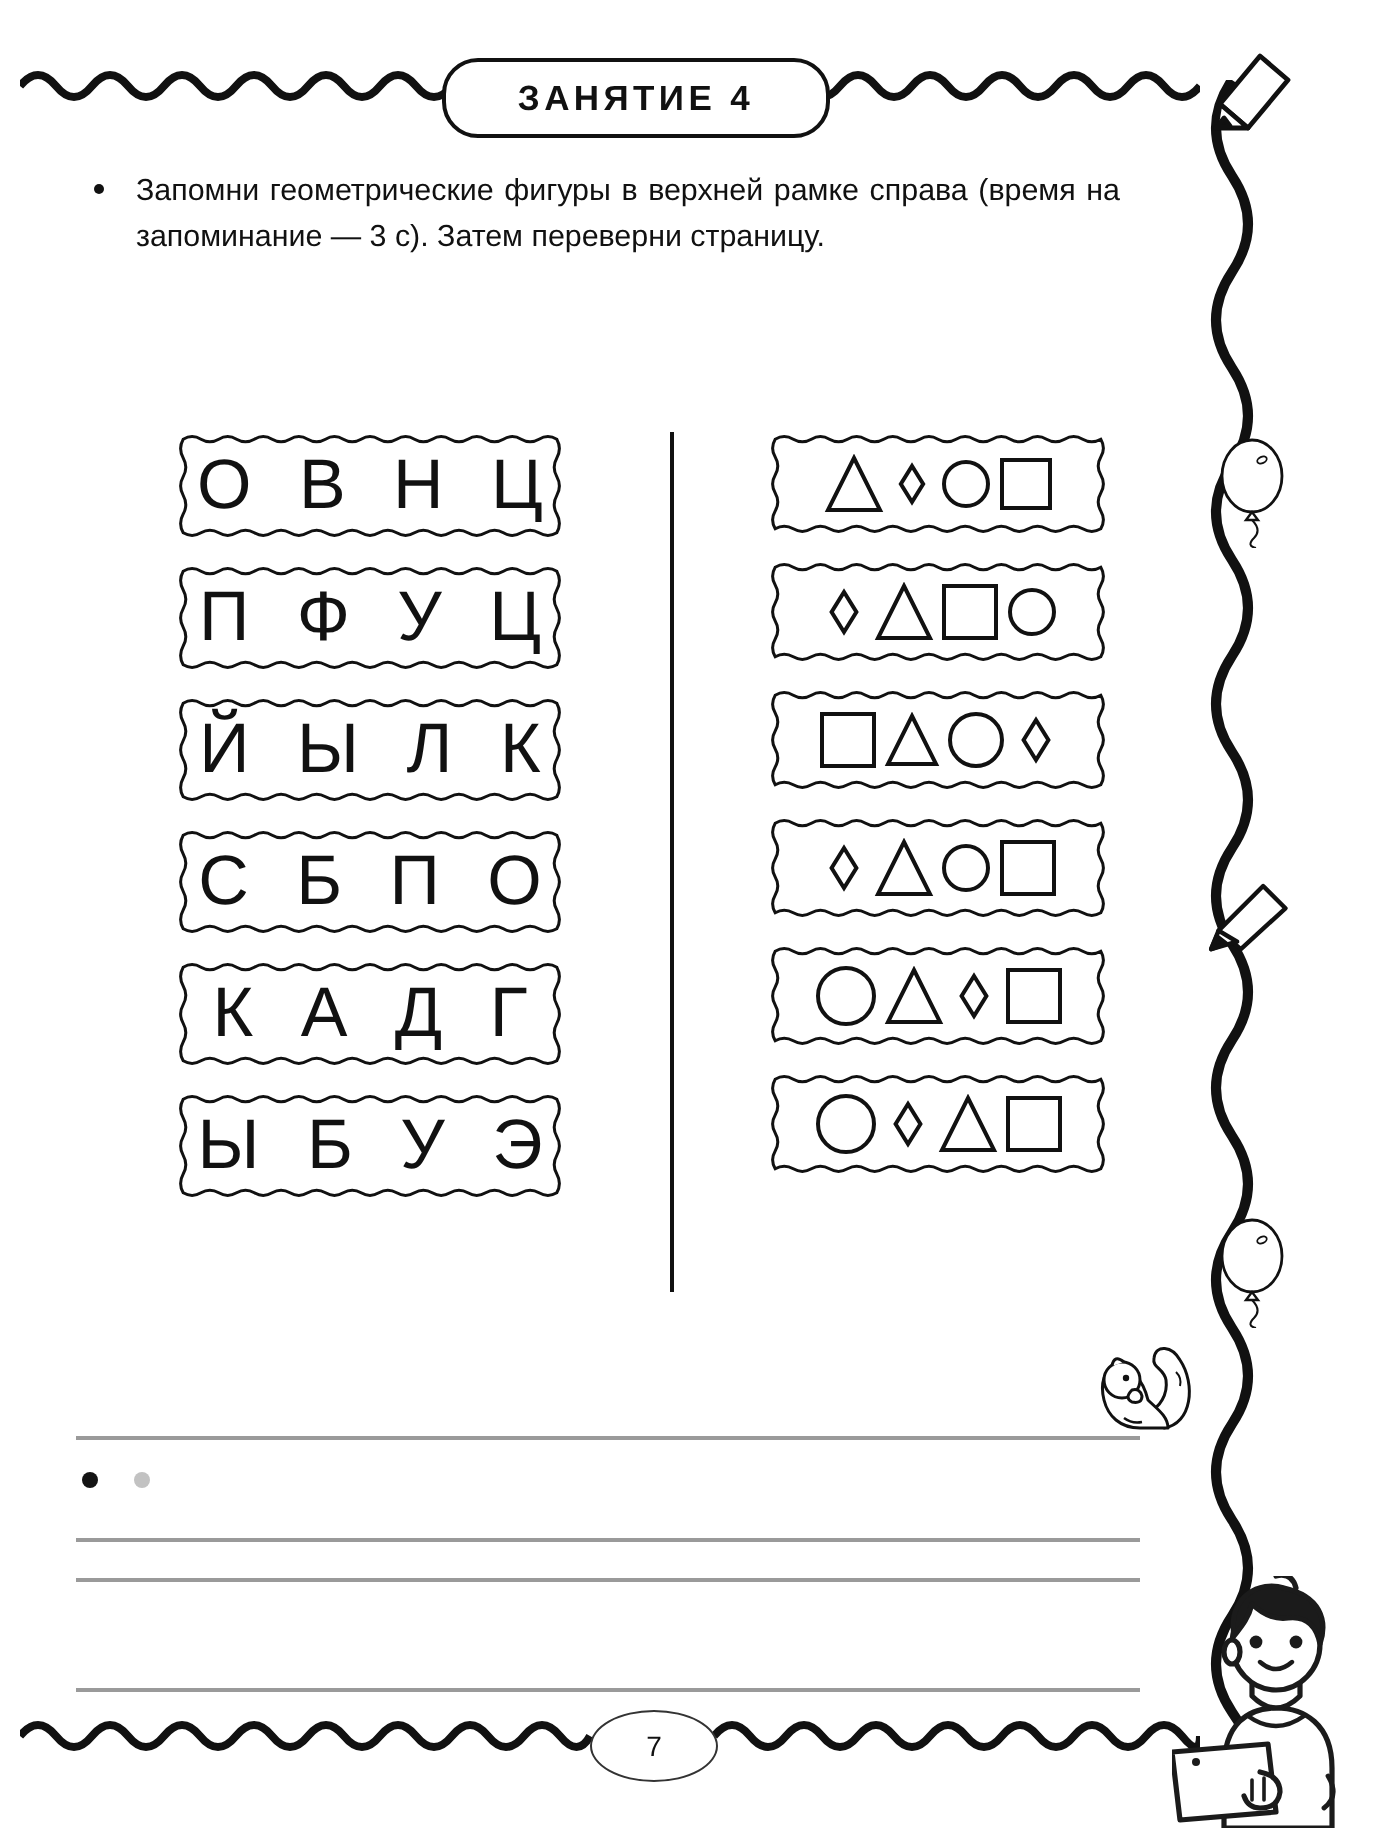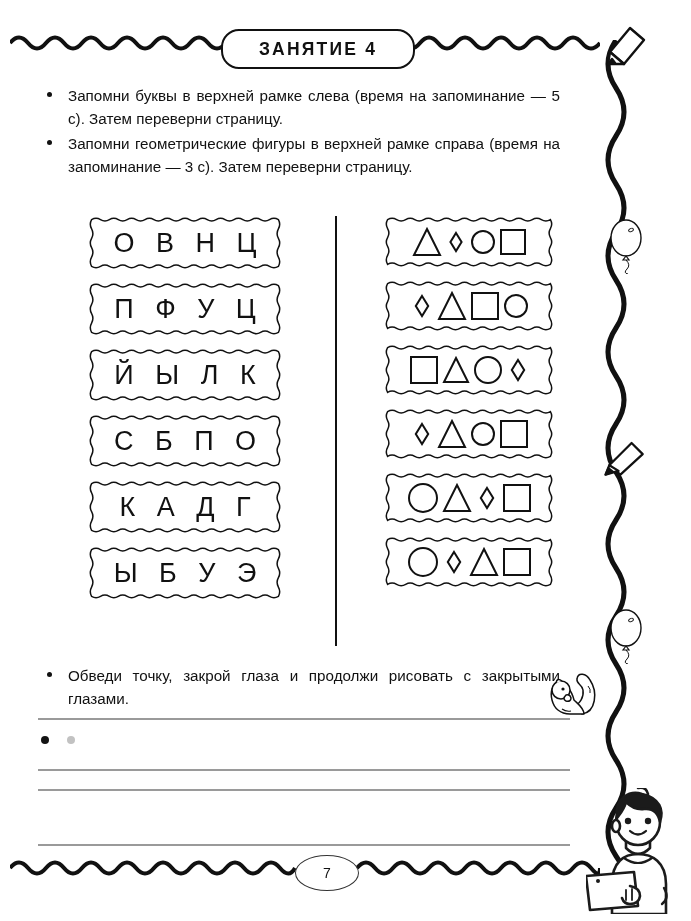--- a/index.html
+++ b/index.html
@@ -52,21 +52,21 @@
 
   .scallop-box{position:relative;width:100%;margin-bottom:12px;}
   .scallop-box .frame{position:absolute;inset:0;width:100%;height:100%;}
   .scallop-box .inner{
     position:relative;display:flex;align-items:center;justify-content:center;
     height:100%;
   }
 
   .letters-box{height:54px;}
   .letters-box .inner{
-    font-size:27px;font-weight:500;letter-spacing:7px;
+    font-size:35px;font-weight:500;letter-spacing:7px;
     padding-left:7px;color:#111;
   }
 
   .shapes-box{height:52px;}
   .shapes-box .inner{gap:3px;}
   .shapes-box svg{display:block;}
 
   
   .task2{
     position:absolute;left:40px;top:664px;width:520px;
@@ -119,24 +119,20 @@
     <path d="M20,0 Q4,24 20,48 T20,96 T20,144 T20,192 T20,240 T20,288 T20,336 T20,384 T20,432 T20,480 T20,528 T20,576 T20,624 T20,672 T20,720 T20,768 T20,816 T22,830" fill="none" stroke="#111" stroke-width="5"></path>
   </svg>
 
   <div class="title-badge">
     <span>ЗАНЯТИЕ 4</span>
   </div>
 
   <div class="instructions">
     <div class="instr-item">
       <span class="bullet"></span>
-      <span>Запомни буквы в верхней рамке слева (время на запоминание — 5 с). Затем переверни страницу.</span>
-    </div>
-    <div class="instr-item">
-      <span class="bullet"></span>
       <span>Запомни геометрические фигуры в верхней рамке справа (время на запоминание — 3 с). Затем переверни страницу.</span>
     </div>
   </div>
 
   <div class="divider"></div>
 
   <div class="col-left" id="letterCol">
       <div class="scallop-box letters-box">
         <svg class="frame" viewBox="0 0 194 54" preserveAspectRatio="none">
           <path d="M3.6,3.6 Q8.05,1.00 12.50,3.60 Q16.94,6.20 21.39,3.60 Q25.84,1.00 30.29,3.60 Q34.73,6.20 39.18,3.60 Q43.63,1.00 48.08,3.60 Q52.52,6.20 56.97,3.60 Q61.42,1.00 65.87,3.60 Q70.31,6.20 74.76,3.60 Q79.21,1.00 83.66,3.60 Q88.10,6.20 92.55,3.60 Q97.00,1.00 101.45,3.60 Q105.90,6.20 110.34,3.60 Q114.79,1.00 119.24,3.60 Q123.69,6.20 128.13,3.60 Q132.58,1.00 137.03,3.60 Q141.48,6.20 145.92,3.60 Q150.37,1.00 154.82,3.60 Q159.27,6.20 163.71,3.60 Q168.16,1.00 172.61,3.60 Q177.06,6.20 181.50,3.60 Q185.95,1.00 190.40,3.60 Q193.00,8.28 190.40,12.96 Q187.80,17.64 190.40,22.32 Q193.00,27.00 190.40,31.68 Q187.80,36.36 190.40,41.04 Q193.00,45.72 190.40,50.40 Q185.95,53.00 181.50,50.40 Q177.06,47.80 172.61,50.40 Q168.16,53.00 163.71,50.40 Q159.27,47.80 154.82,50.40 Q150.37,53.00 145.92,50.40 Q141.48,47.80 137.03,50.40 Q132.58,53.00 128.13,50.40 Q123.69,47.80 119.24,50.40 Q114.79,53.00 110.34,50.40 Q105.90,47.80 101.45,50.40 Q97.00,53.00 92.55,50.40 Q88.10,47.80 83.66,50.40 Q79.21,53.00 74.76,50.40 Q70.31,47.80 65.87,50.40 Q61.42,53.00 56.97,50.40 Q52.52,47.80 48.08,50.40 Q43.63,53.00 39.18,50.40 Q34.73,47.80 30.29,50.40 Q25.84,53.00 21.39,50.40 Q16.94,47.80 12.50,50.40 Q8.05,53.00 3.60,50.40 Q1.00,45.72 3.60,41.04 Q6.20,36.36 3.60,31.68 Q1.00,27.00 3.60,22.32 Q6.20,17.64 3.60,12.96 Q1.00,8.28 3.60,3.60 Z" fill="#fff" stroke="#111" stroke-width="1.5"></path>
@@ -285,26 +281,20 @@
           <svg width="30" height="30" viewBox="0 0 30 30">
             <polygon points="15,2 28,28 2,28" fill="#fff" stroke="#111" stroke-width="2" stroke-linejoin="miter"></polygon>
           </svg>
           <svg width="30" height="30" viewBox="0 0 30 30">
             <rect x="2" y="2" width="26" height="26" fill="#fff" stroke="#111" stroke-width="2" stroke-linejoin="miter"></rect>
           </svg>
         </div>
       </div>
     </div>
 
-  <div class="task2">
-    <div class="instr-item">
-      <span class="bullet"></span>
-      <span>Обведи точку, закрой глаза и продолжи рисовать с закрытыми глазами.</span>
-    </div>
-  </div>
 
   <div class="rule-line" style="top:718px;"></div>
   <div class="rule-line" style="top:769px;"></div>
   <div class="rule-line" style="top:789px;"></div>
   <div class="rule-line" style="top:844px;"></div>
 
   <div class="dot-black"></div>
   <div class="dot-gray"></div>
 
   <div class="page-num">

